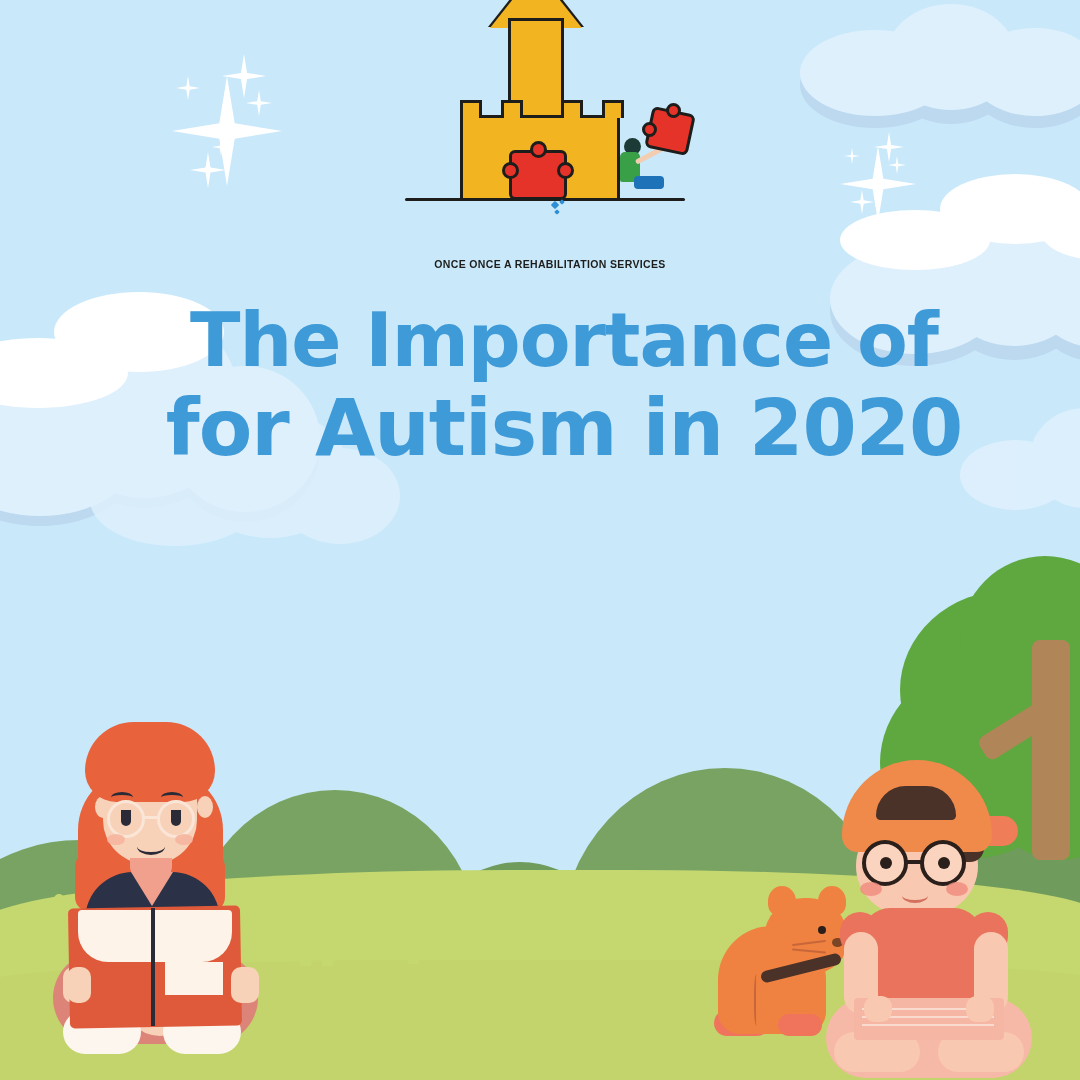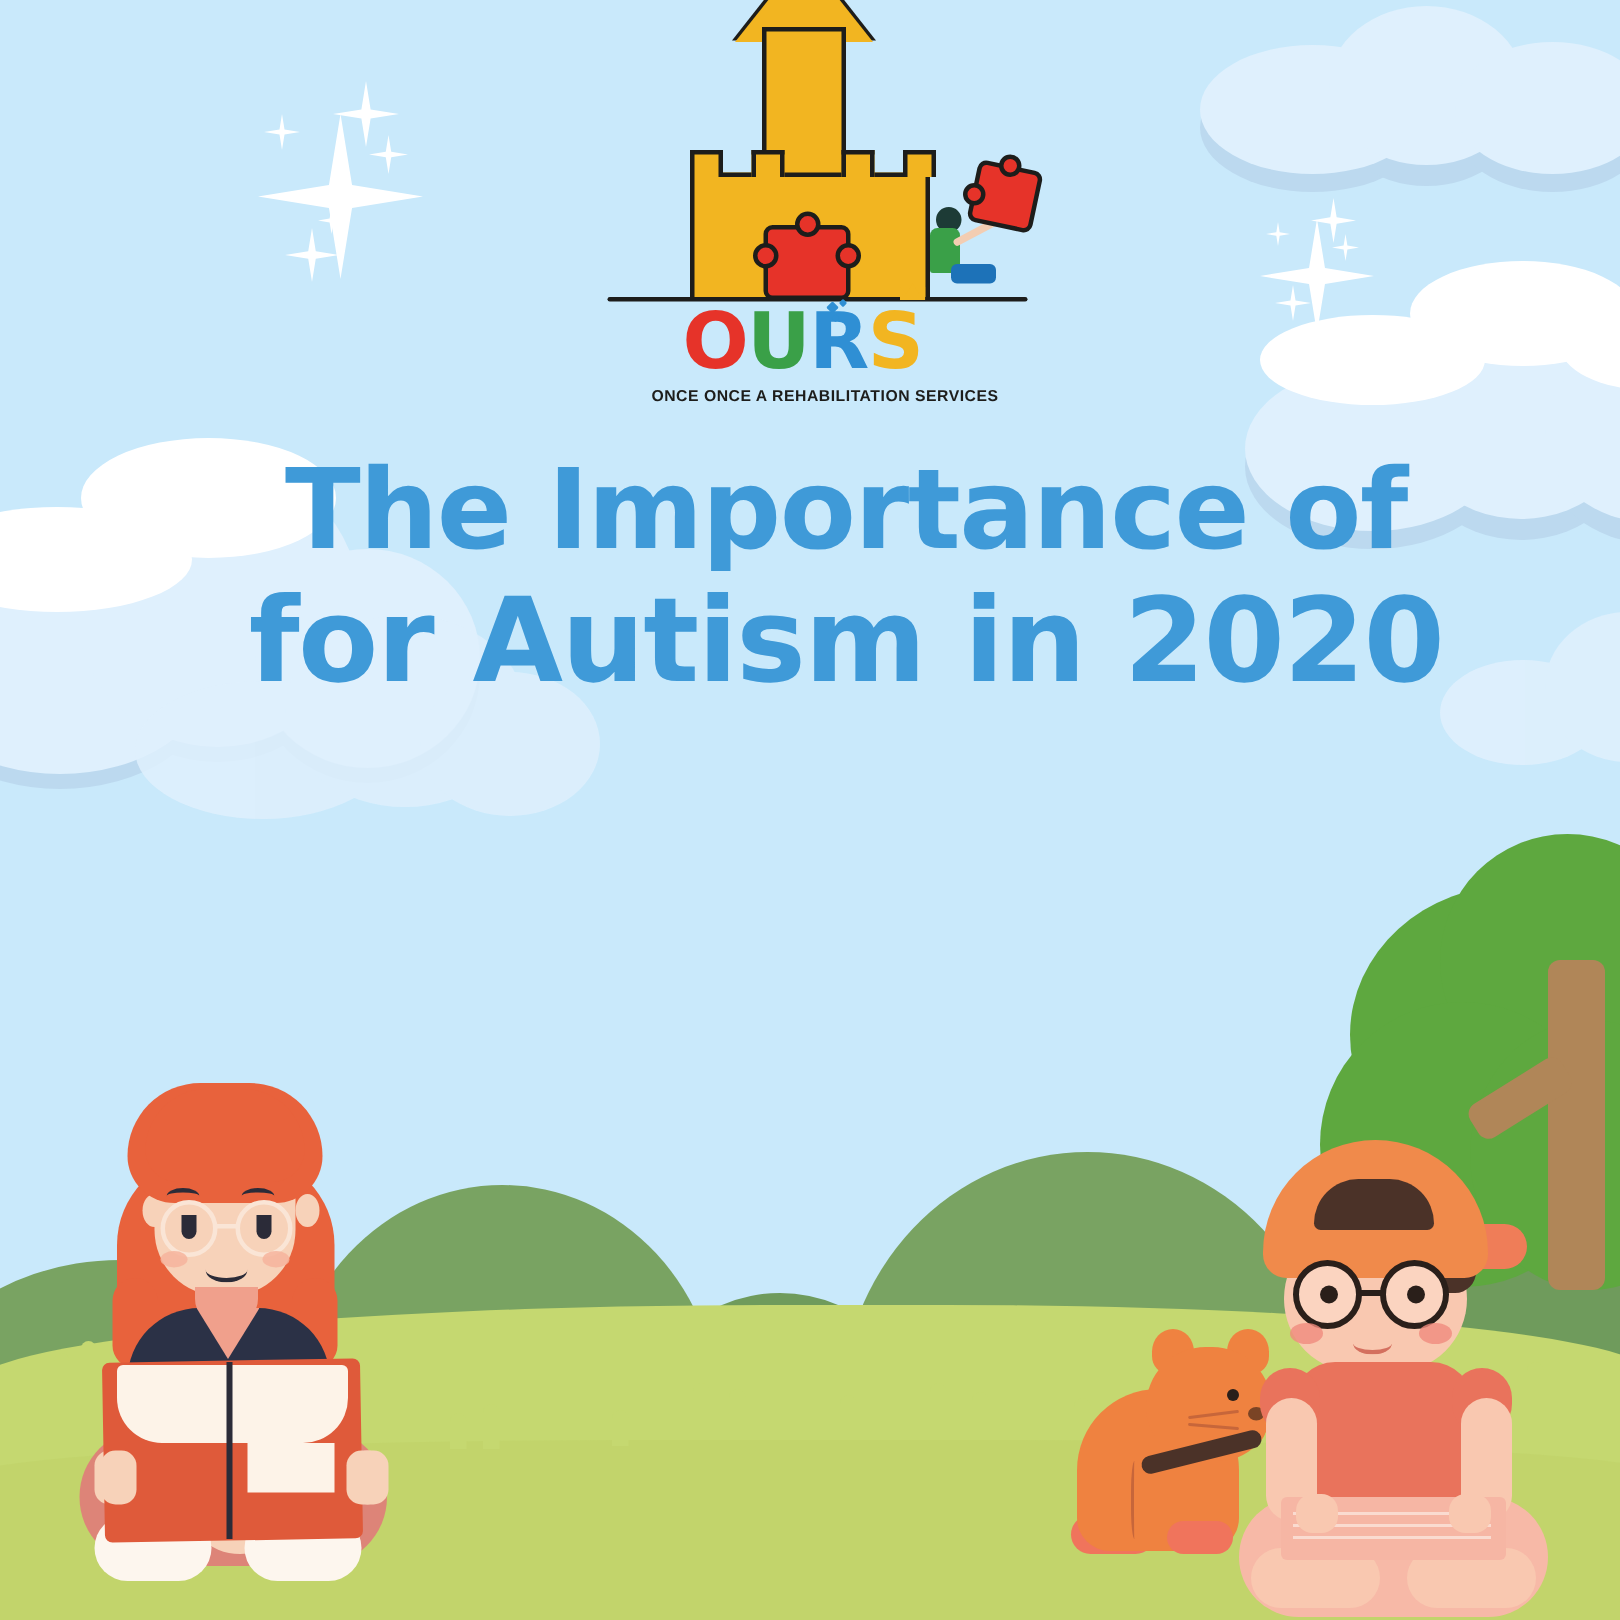--- a/index.html
+++ b/index.html
@@ -254,23 +254,20 @@
       <div class="kid-body" style="left:2px;top:14px;"></div>
       <div class="kid-leg" style="left:16px;top:38px;"></div>
       <div class="kid-arm" style="left:18px;top:22px;width:34px;transform:rotate(-28deg);"></div>
     </div>
     <div class="puzzle" style="left:248px;top:100px;width:44px;height:42px;transform:rotate(12deg);"></div>
     <div class="pz-knob" style="left:242px;top:112px;width:15px;height:15px;"></div>
     <div class="pz-knob" style="left:266px;top:93px;width:15px;height:15px;"></div>
 
     <div class="ground-line"></div>
 
-    <div class="ours">
-      <span class="o-let">O</span><span class="u-let">U</span><span class="r-let">R</span><span class="s-let">S<i class="crown"></i></span>
-    </div>
     <div class="dots">
       <i style="left:0;top:2px;width:6px;height:6px;"></i>
       <i style="left:8px;top:0;width:4px;height:4px;"></i>
       <i style="left:3px;top:10px;width:4px;height:4px;"></i>
     </div>
 
     <div class="tagline">ONCE ONCE A REHABILITATION SERVICES</div>
   </div>
 
   <div class="title">

